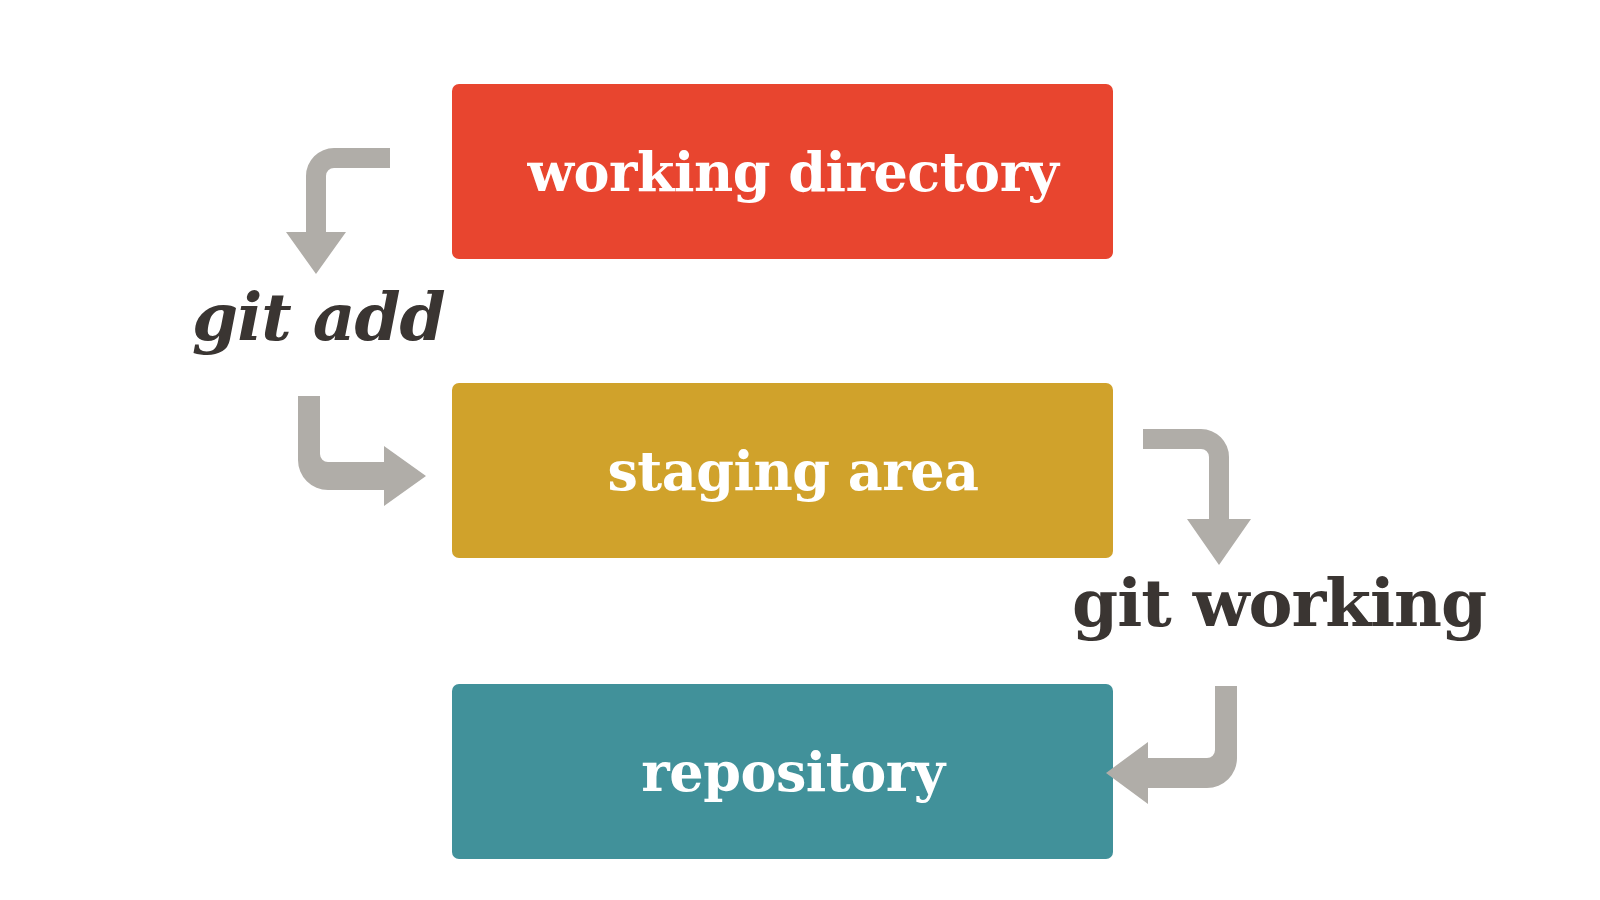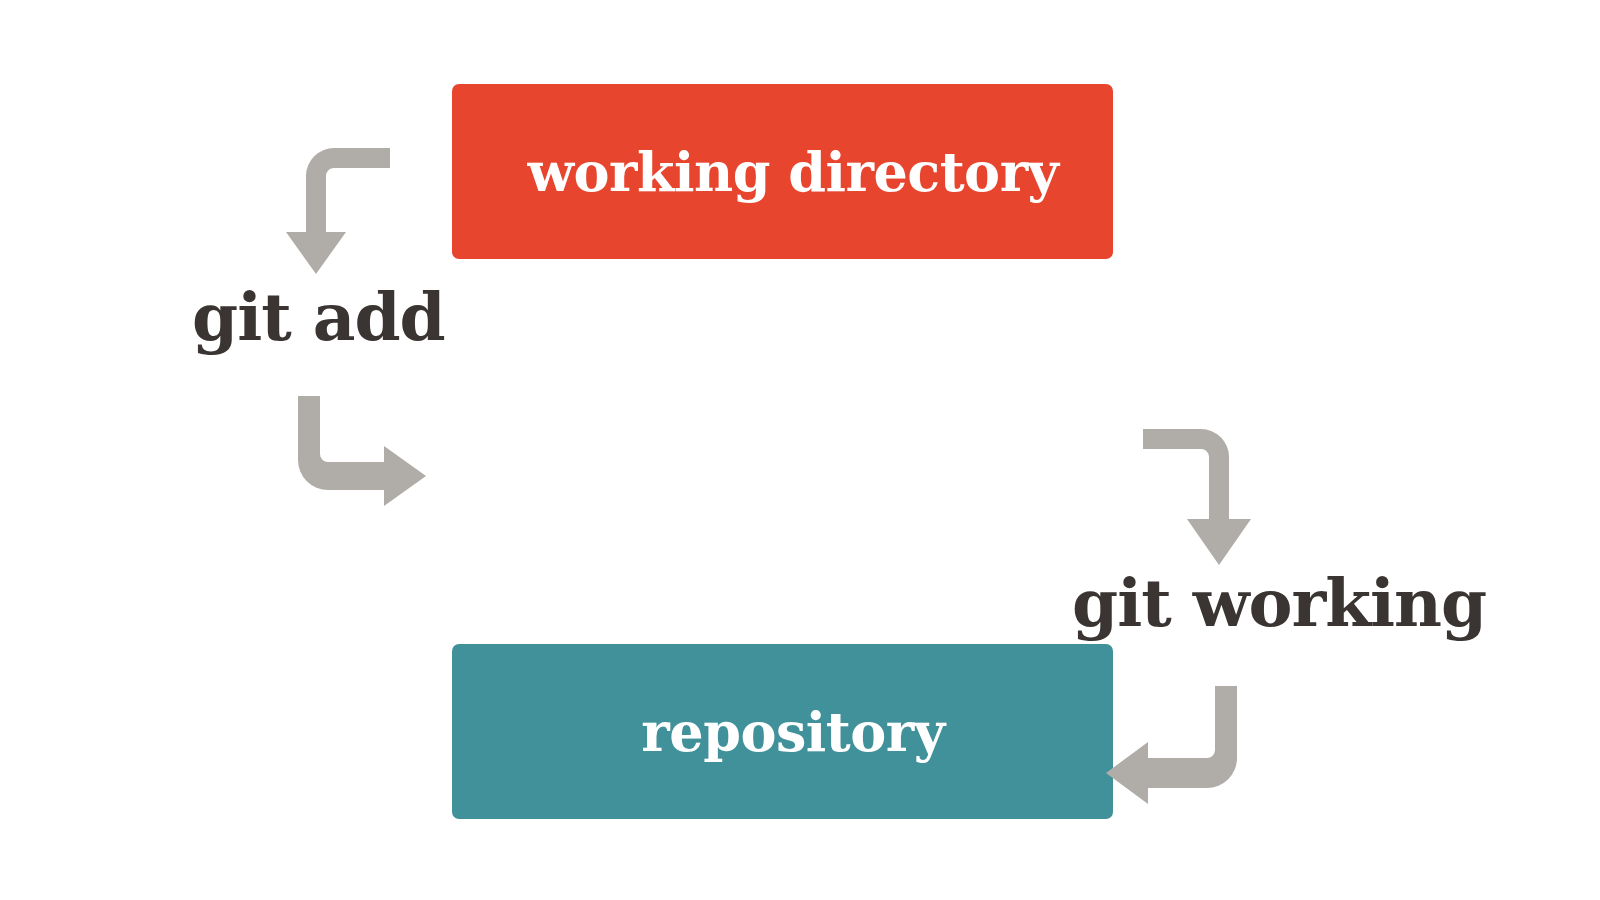--- a/index.html
+++ b/index.html
@@ -42,39 +42,40 @@
 
   #box-working-directory {
     left: 452px;  top: 84px;
     width: 661px; height: 175px;
   }
   #box-staging-area {
     left: 452px;  top: 383px;
     width: 661px; height: 175px;
   }
   #box-repository {
-    left: 452px;  top: 644px;
+    left: 452px;  top: 684px;
     width: 661px; height: 175px;
   }
 
   
   .command-label {
     position: absolute;
     color: #3A3532;
     font-family: "DejaVu Serif", "Liberation Serif", serif;
     font-weight: 700;
     font-size: 66px;
     letter-spacing: -1px;
     line-height: 1;
     white-space: nowrap;
     user-select: none;
   }
   #label-git-add {
     left: 192px;
     top: 284px;
+    font-style: italic;
   }
   #label-git-commit {
     left: 1072px;
     top: 570px;
   }
 
   
   .arrow-svg {
     position: absolute;
     overflow: visible;
@@ -86,20 +87,23 @@
 </style>
 </head>
 <body>
 
 <div id="canvas">
 
   <div class="stage-box" id="box-working-directory" style="background:#E8452F">
     <span class="stage-label">working directory</span>
   </div>
 
+  <div class="stage-box" id="box-staging-area" style="background:#D0A22B">
+    <span class="stage-label">staging area</span>
+  </div>
 
   <div class="stage-box" id="box-repository" style="background:#41919A">
     <span class="stage-label">repository</span>
   </div>
 
   <svg class="arrow-svg" id="arrow-wd-out" width="110" height="140" viewBox="0 0 110 140">
     <path d="M 104 8
              L 48 8
              A 28 28 0 0 0 20 36
              L 20 92

